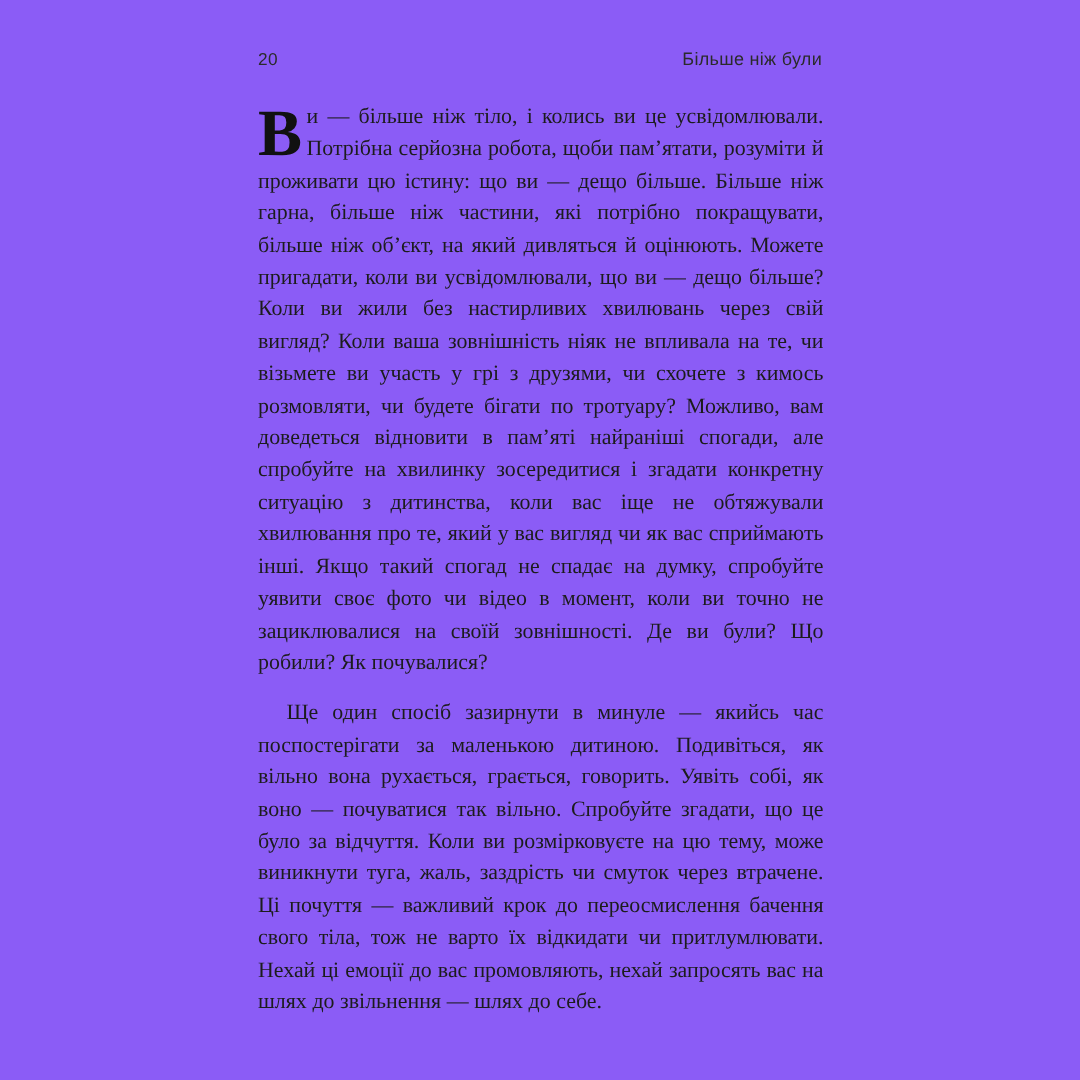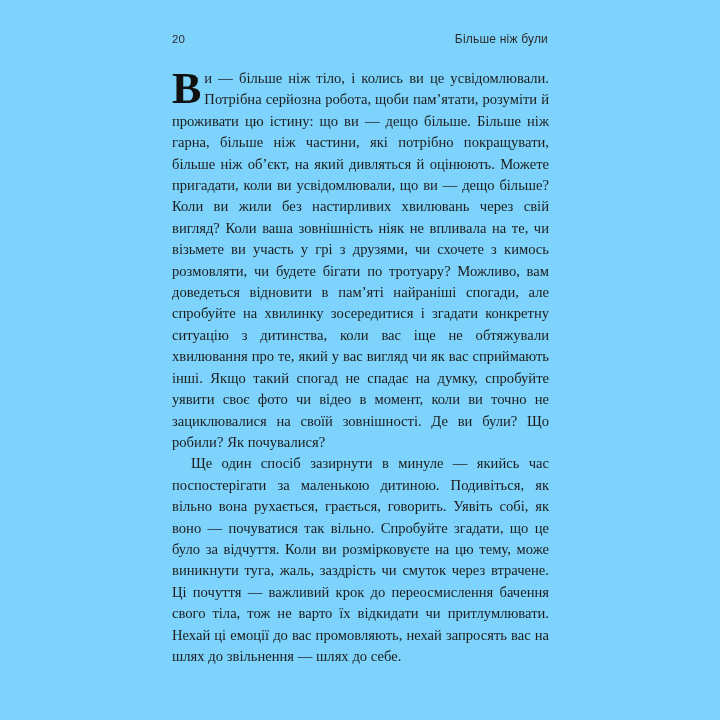--- a/index.html
+++ b/index.html
@@ -11,21 +11,21 @@
     width: 720px;
     height: 720px;
     overflow: hidden;
     font-family: "Liberation Serif", "DejaVu Serif", serif;
     color: #1a1a1a;
   }
   .page {
     position: relative;
     width: 720px;
     height: 720px;
-    background: #7dd3fc;
+    background: #8b5cf6;
     box-sizing: border-box;
   }
   
   .running-head {
     position: absolute;
     left: 172px;
     top: 32px;
     width: 376px;
     display: flex;
     align-items: baseline;
@@ -62,21 +62,21 @@
     text-align: justify;
     text-justify: inter-word;
     hyphens: manual;
     color: #1c1c1c;
     word-spacing: 0.1px;
   }
   .para.indent {
     text-indent: 19px;
   }
   .para + .para {
-    margin-top: 0;
+    margin-top: 12px;
   }
   
   .dropcap {
     float: left;
     font-family: "Liberation Serif", "DejaVu Serif", serif;
     font-weight: bold;
     font-size: 44px;
     line-height: 36px;
     padding: 2px 3px 0 0;
     margin-top: 1px;

